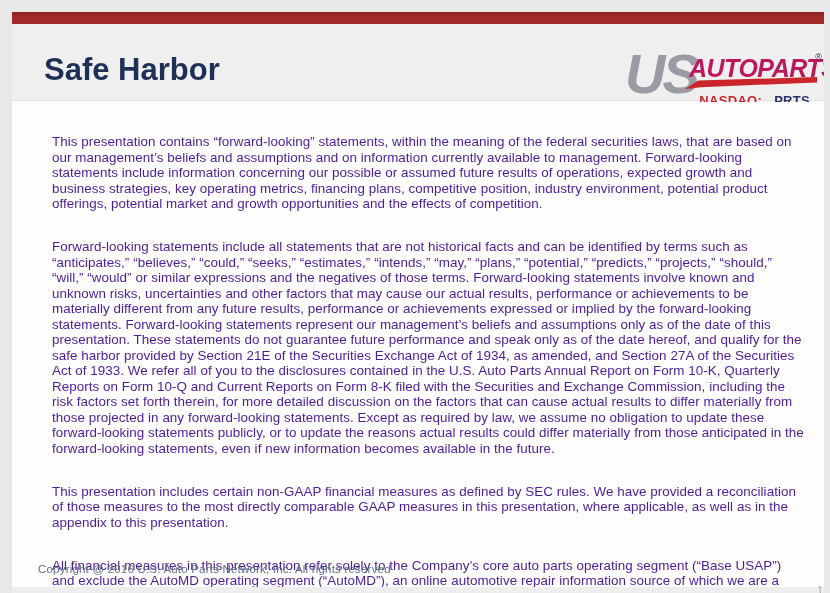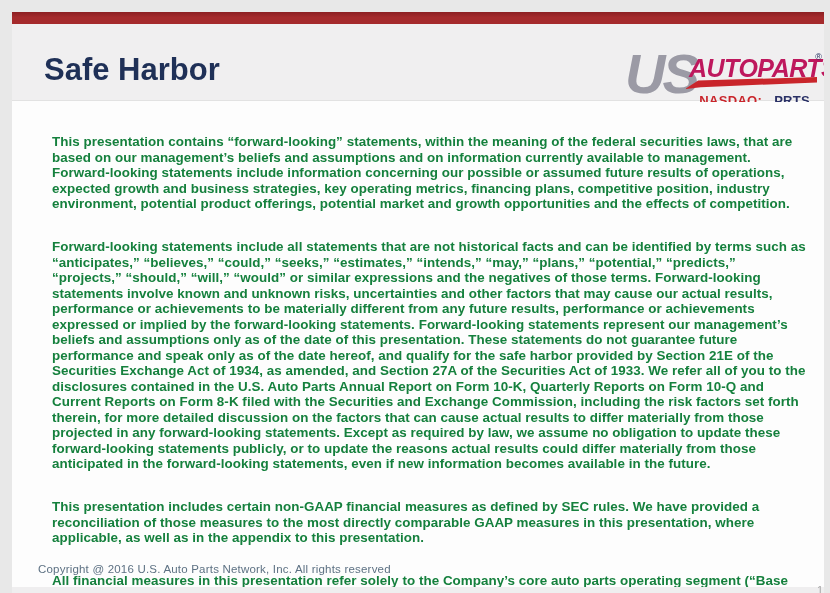--- a/index.html
+++ b/index.html
@@ -100,24 +100,23 @@
     position: absolute;
     top: 90px; left: 0;
     width: 100%;
     height: 485px;
     background: #fdfdfd;
     padding: 26px 30px 0 34px;
   }
   .body-area p {
     font-size: 13.4px;
     line-height: 15.5px;
-    color: #15803d;
+    color: #4c1d95;
     margin-bottom: 15.5px;
     letter-spacing: 0.05px;
-    font-weight: bold;
   }
 
   .copyright {
     position: absolute;
     left: 20px;
     bottom: 24px;
     font-size: 11.5px;
     color: #5d7183;
     letter-spacing: 0.2px;
   }

